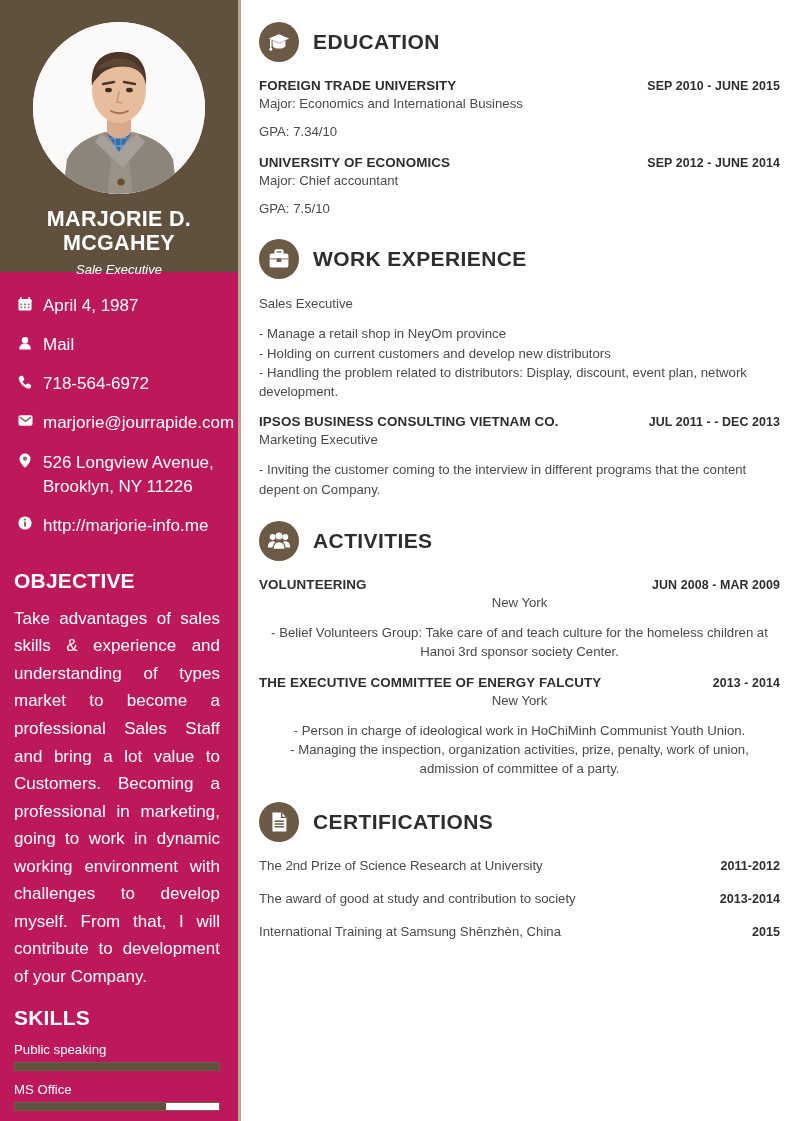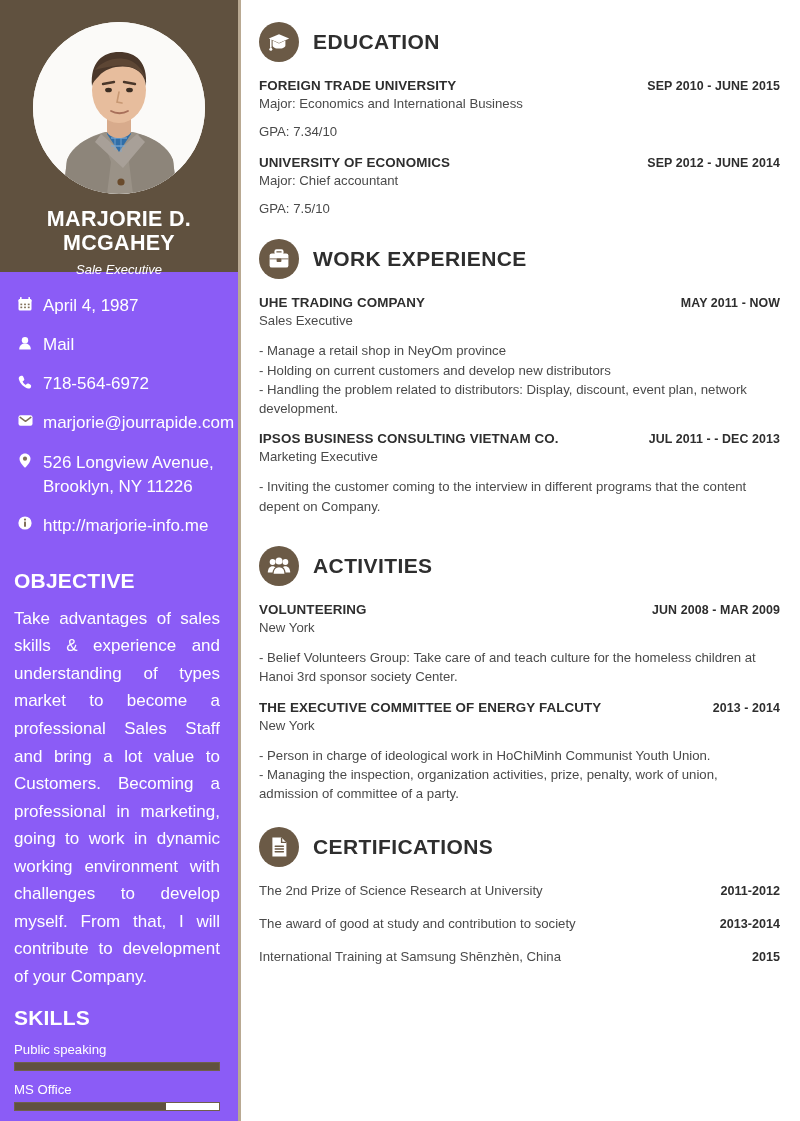--- a/index.html
+++ b/index.html
@@ -16,21 +16,21 @@
     display: flex;
     width: 800px;
     height: 1121px;
     background: #ffffff;
   }
 
   
   .sidebar {
     width: 241px;
     flex: 0 0 241px;
-    background: #8b5cf6;
+    background: #be185d;
     position: relative;
     border-right: 3px solid #b9a992;
   }
 
   .sidebar-top {
     background: #60513f;
     height: 272px;
     padding-top: 22px;
     text-align: center;
   }
@@ -227,21 +227,21 @@
   .cert-year {
     font-size: 12.6px;
     font-weight: bold;
     color: #2e2e2e;
     white-space: nowrap;
     padding-left: 14px;
   }
 
   .sp-edu { margin-bottom: 18px; }
   .sp-work { margin-top: 20px; }
-  .sp-act { margin-top: 30px; }
+  .sp-act { margin-top: 22px; text-align: center; }
   .sp-cert { margin-top: 24px; }
 </style>
 </head>
 <body>
 
 <div class="resume">
 
   <aside class="sidebar">
 
     <div class="sidebar-top">
@@ -441,24 +441,20 @@
               <rect x="8.4" y="3.2" width="7.2" height="3.4" rx="1.2" fill="none" stroke="#fff" stroke-width="2"></rect>
               <rect x="2.6" y="6.4" width="18.8" height="14.2" rx="2.2" fill="#fff"></rect>
               <rect x="9.6" y="11.6" width="4.8" height="3.4" rx="0.8" fill="#6b5a46"></rect>
               <rect x="2.6" y="11.0" width="18.8" height="1.6" fill="#6b5a46" opacity="0.55"></rect>
             </svg>
         </span>
         <span class="section-title">WORK EXPERIENCE</span>
       </div>
       <div id="work-entries">
           <div class="entry">
-            <div class="entry-head">
-              <span class="entry-org">UHE TRADING COMPANY</span>
-              <span class="entry-date">MAY 2011 - NOW</span>
-            </div>
             <div class="entry-sub">Sales Executive</div>
             <div class="bullets">
               <div class="bullet">- Manage a retail shop in NeyOm province</div>
               <div class="bullet">- Holding on current customers and develop new distributors</div>
               <div class="bullet">- Handling the problem related to distributors: Display, discount, event plan, network development.</div>
             </div>
           </div>
           <div class="entry">
             <div class="entry-head">
               <span class="entry-org">IPSOS BUSINESS CONSULTING VIETNAM CO.</span>

